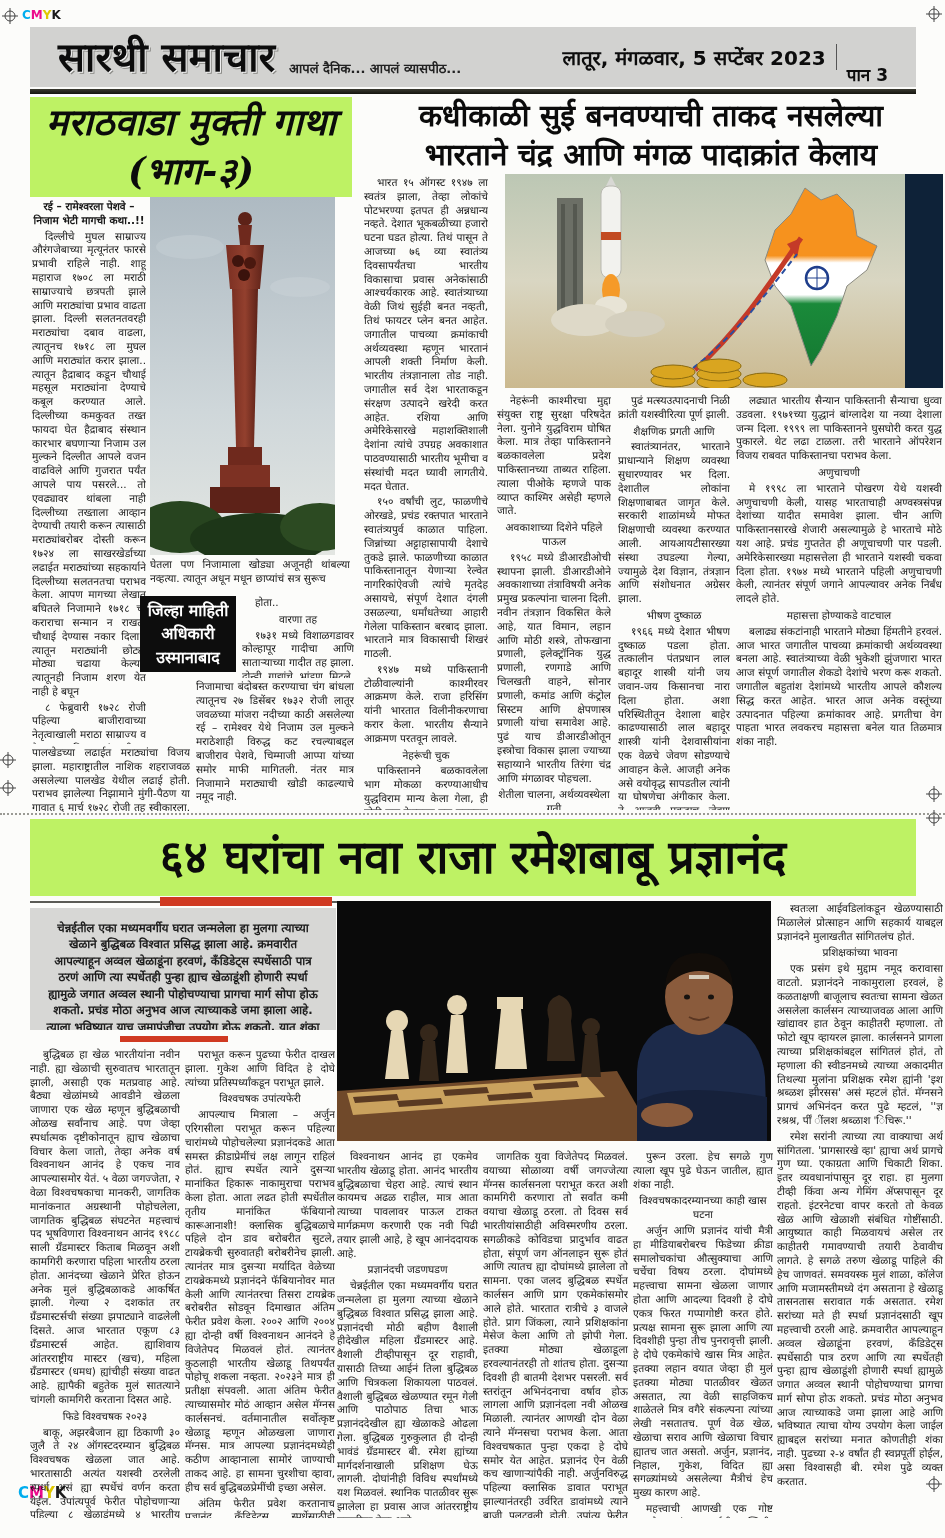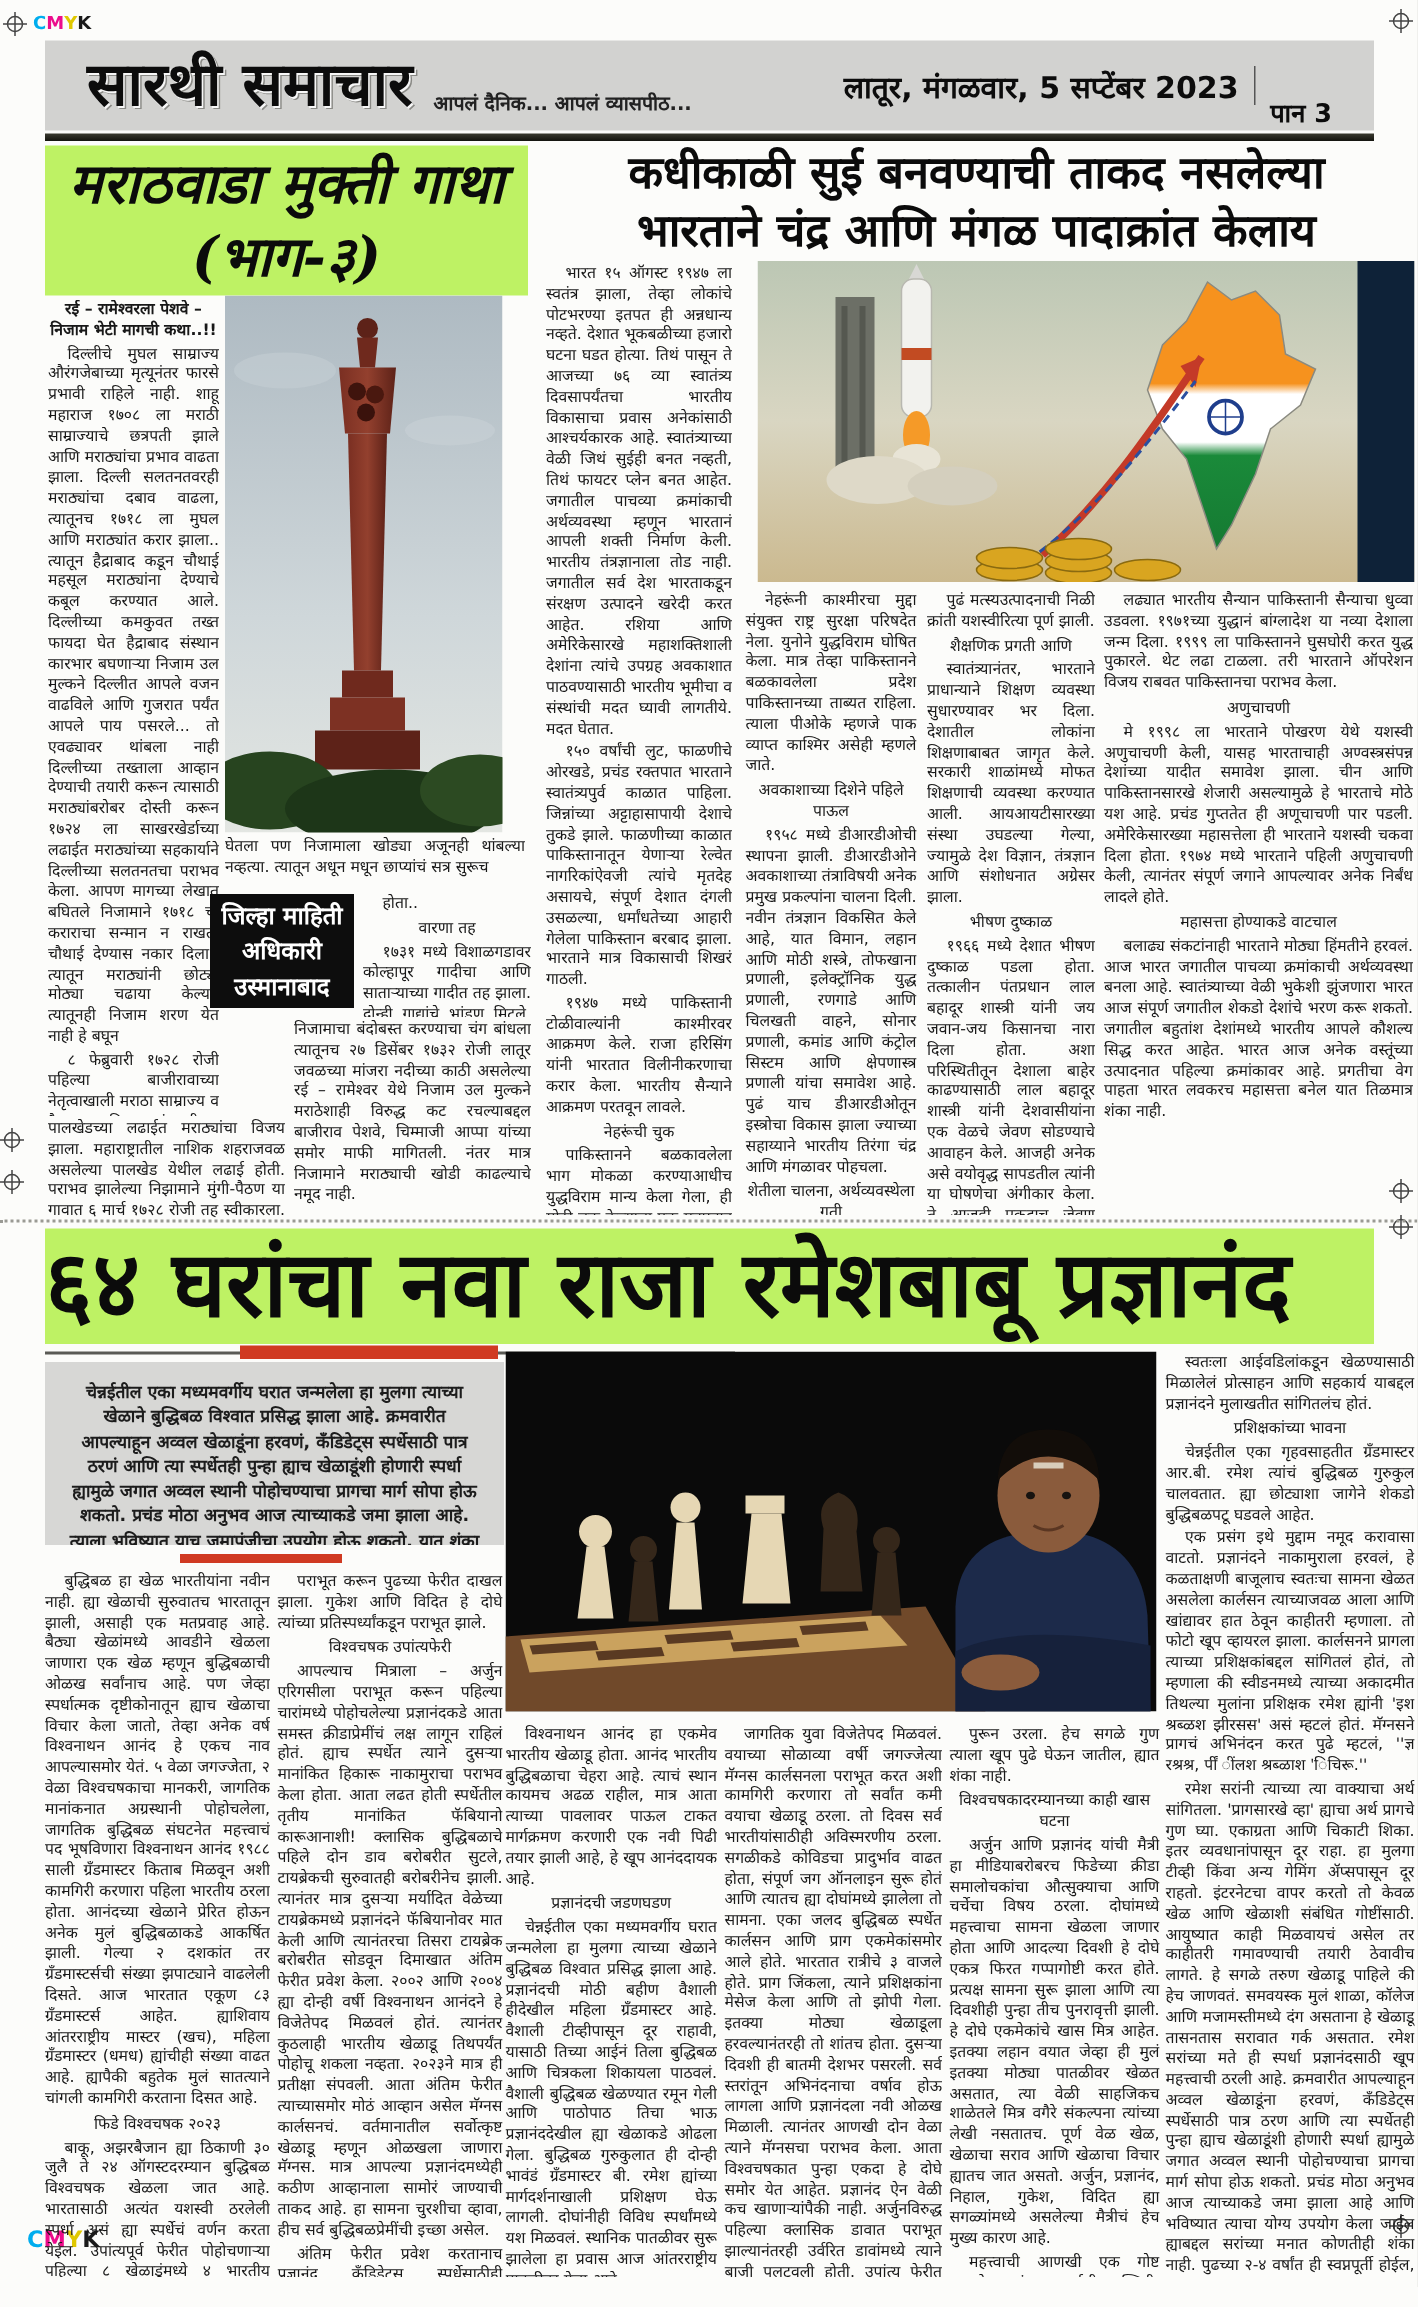--- a/index.html
+++ b/index.html
@@ -17,21 +17,21 @@
   .mast-date{font-size:20px;font-weight:bold;color:#0c0c0c;white-space:nowrap;}
   .mast-sep{width:1px;height:26px;background:#555;margin:0 10px;}
   .mast-page{font-size:17px;font-weight:bold;color:#0c0c0c;white-space:nowrap;margin-top:35px;}
   .thick-rule{background:linear-gradient(#3a3a30,#14140e);}
   
   .band{background:#bef264;}
   .hl1{font-size:37px;font-weight:bold;font-style:italic;text-align:center;line-height:1.32;
        color:#0b0b0b;font-family:"DejaVu Serif","DejaVu Sans",serif;}
   .hl2{font-size:30px;font-weight:bold;text-align:center;line-height:1.3;color:#0b0b0b;
        font-family:"DejaVu Serif","DejaVu Sans",serif;}
-  .hl3{font-size:61px;font-weight:bold;line-height:76px;color:#0b0b0b;
+  .hl3{font-size:46px;font-weight:bold;text-align:center;line-height:76px;color:#0b0b0b;
        font-family:"DejaVu Serif","DejaVu Sans",serif;white-space:nowrap;}
   
   .coltext{font-size:10.5px;line-height:13.8px;text-align:justify;overflow:hidden;color:#181818;}
   .coltext p{margin:0 0 2px 0;text-indent:13px;}
   .coltext p.sub{font-weight:normal;text-align:center;text-indent:0;margin:3px 0 2px 0;}
   .coltext p.boldp{font-weight:bold;text-align:center;text-indent:0;}
   .introbox{background:#d7d7d5;font-size:13px;font-weight:bold;text-align:center;
             line-height:1.5;color:#1c1c1c;padding:12px 14px;box-sizing:border-box;}
   .blackbox{background:#0d0d0d;color:#ffffff;font-weight:bold;text-align:center;
             display:flex;flex-direction:column;justify-content:center;font-size:16px;line-height:1.45;}
@@ -342,18 +342,17 @@
     </div>
   <div class="abs coltext" style="left:633px;top:1150px;width:140px;height:368px;">
       <p>पुरून उरला. हेच सगळे गुण त्याला खूप पुढे घेऊन जातील, ह्यात शंका नाही.</p>
       <p class="sub">विश्वचषकादरम्यानच्या काही खास घटना</p>
       <p>अर्जुन आणि प्रज्ञानंद यांची मैत्री हा मीडियाबरोबरच फिडेच्या क्रीडा समालोचकांचा औत्सुक्याचा आणि चर्चेचा विषय ठरला. दोघांमध्ये महत्त्वाचा सामना खेळला जाणार होता आणि आदल्या दिवशी हे दोघे एकत्र फिरत गप्पागोष्टी करत होते. प्रत्यक्ष सामना सुरू झाला आणि त्या दिवशीही पुन्हा तीच पुनरावृत्ती झाली. हे दोघे एकमेकांचे खास मित्र आहेत. इतक्या लहान वयात जेव्हा ही मुलं इतक्या मोठ्या पातळीवर खेळत असतात, त्या वेळी साहजिकच शाळेतले मित्र वगैरे संकल्पना त्यांच्या लेखी नसतातच. पूर्ण वेळ खेळ, खेळाचा सराव आणि खेळाचा विचार ह्यातच जात असतो. अर्जुन, प्रज्ञानंद, निहाल, गुकेश, विदित ह्या सगळ्यांमध्ये असलेल्या मैत्रीचं हेच मुख्य कारण आहे.</p>
       <p>महत्त्वाची आणखी एक गोष्ट म्हणजे प्रज्ञानंदच्या आईची उपस्थिती. दोन मुलं विश्वचषकात खेळत आहेत हे बघून त्या माउलीला नक्कीच कृतकृत्य झालं असेल. सामना सुरू असतानाची हुरहुर आणि जिंकल्यानंतरचे तिचे आनंदाश्रू फोटोग्राफरपासून लपले नाहीत. अगदी लहानपणापासून बहिणीला आणि त्याला</p>
     </div>
   <div class="abs coltext" style="left:777px;top:902px;width:166px;height:616px;">
       <p>स्वतःला आईवडिलांकडून खेळण्यासाठी मिळालेलं प्रोत्साहन आणि सहकार्य याबद्दल प्रज्ञानंदने मुलाखतीत सांगितलंच होतं.</p>
       <p class="sub">प्रशिक्षकांच्या भावना</p>
-      <p>चेन्नईतील एका गृहवसाहतीत ग्रँडमास्टर आर.बी. रमेश त्यांचं बुद्धिबळ गुरुकुल चालवतात. ह्या छोट्याशा जागेने शेकडो बुद्धिबळपटू घडवले आहेत.</p>
       <p>एक प्रसंग इथे मुद्दाम नमूद करावासा वाटतो. प्रज्ञानंदने नाकामुराला हरवलं, हे कळताक्षणी बाजूलाच स्वतःचा सामना खेळत असलेला कार्लसन त्याच्याजवळ आला आणि खांद्यावर हात ठेवून काहीतरी म्हणाला. तो फोटो खूप व्हायरल झाला. कार्लसनने प्रागला त्याच्या प्रशिक्षकांबद्दल सांगितलं होतं, तो म्हणाला की स्वीडनमध्ये त्याच्या अकादमीत तिथल्या मुलांना प्रशिक्षक रमेश ह्यांनी 'इश श्रब्ळश झीरसस' असं म्हटलं होतं. मॅग्नसने प्रागचं अभिनंदन करत पुढे म्हटलं, ''ज्ञ रश्रश्र, र्पीं ींलश श्रब्ळाश 'िचिरू.''</p>
       <p>रमेश सरांनी त्याच्या त्या वाक्याचा अर्थ सांगितला. 'प्रागसारखे व्हा' ह्याचा अर्थ प्रागचे गुण घ्या. एकाग्रता आणि चिकाटी शिका. इतर व्यवधानांपासून दूर राहा. हा मुलगा टीव्ही किंवा अन्य गेमिंग ॲप्सपासून दूर राहतो. इंटरनेटचा वापर करतो तो केवळ खेळ आणि खेळाशी संबंधित गोष्टींसाठी. आयुष्यात काही मिळवायचं असेल तर काहीतरी गमावण्याची तयारी ठेवावीच लागते. हे सगळे तरुण खेळाडू पाहिले की हेच जाणवतं. समवयस्क मुलं शाळा, कॉलेज आणि मजामस्तीमध्ये दंग असताना हे खेळाडू तासनतास सरावात गर्क असतात. रमेश सरांच्या मते ही स्पर्धा प्रज्ञानंदसाठी खूप महत्त्वाची ठरली आहे. क्रमवारीत आपल्याहून अव्वल खेळाडूंना हरवणं, कँडिडेट्स स्पर्धेसाठी पात्र ठरण आणि त्या स्पर्धेतही पुन्हा ह्याच खेळाडूंशी होणारी स्पर्धा ह्यामुळे जगात अव्वल स्थानी पोहोचण्याचा प्रागचा मार्ग सोपा होऊ शकतो. प्रचंड मोठा अनुभव आज त्याच्याकडे जमा झाला आहे आणि भविष्यात त्याचा योग्य उपयोग केला जाईल ह्याबद्दल सरांच्या मनात कोणतीही शंका नाही. पुढच्या २-४ वर्षांत ही स्वप्नपूर्ती होईल, असा विश्वासही बी. रमेश पुढे व्यक्त करतात.</p>
     </div>
 
 </div>
 
 </body></html>

